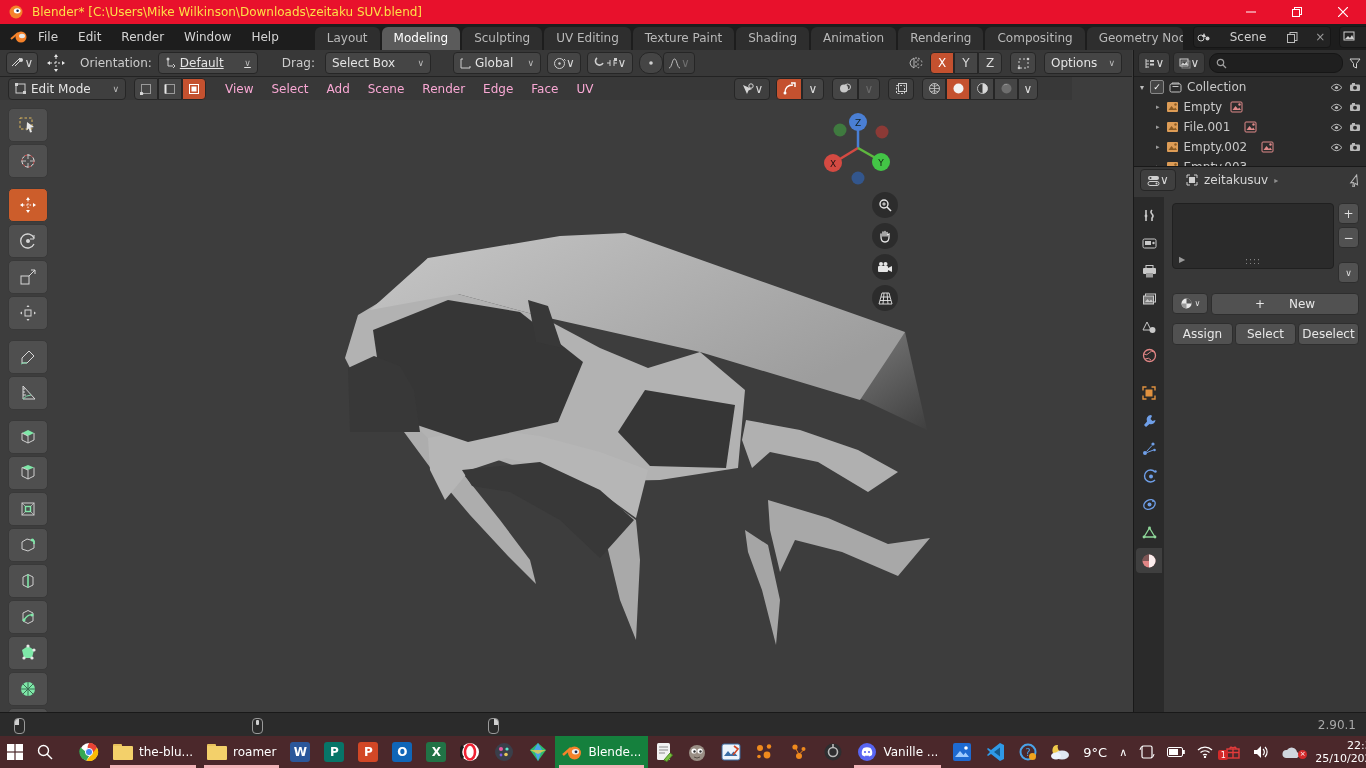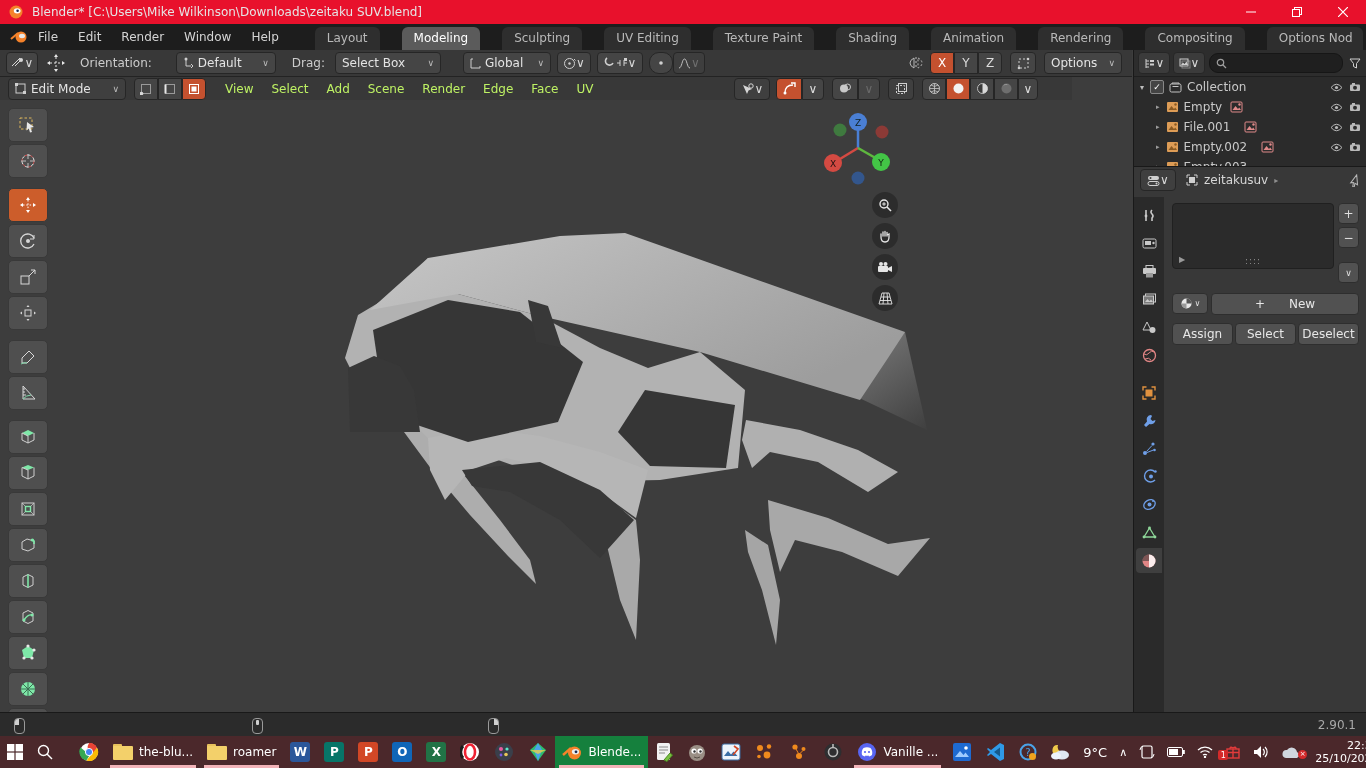--- a/index.html
+++ b/index.html
@@ -4,49 +4,49 @@
 <style>
   html,body{margin:0;padding:0;}
   body{width:1366px;height:768px;overflow:hidden;position:relative;background:#3d3d3d;
        font-family:"DejaVu Sans",sans-serif;font-size:12px;color:#d8d8d8;
        -webkit-font-smoothing:antialiased;}
   .abs{position:absolute;}
   svg{display:block;}
 
   
   #titlebar{left:0;top:0;width:1366px;height:24px;background:#e8112c;display:flex;align-items:center;}
-  #titlebar .t-title{color:#e5e5e5;font-size:12px;margin-left:8px;white-space:nowrap;}
+  #titlebar .t-title{color:#fde047;font-size:12px;margin-left:8px;white-space:nowrap;}
   .wctrls{margin-left:auto;display:flex;height:24px;}
   .wctrl{width:46px;height:24px;display:flex;align-items:center;justify-content:center;color:#fff;}
 
   
   #topbar{left:0;top:24px;width:1366px;height:26px;background:#1d1d1d;display:flex;align-items:center;}
   .menu-item{color:#d4d4d4;padding:0 10px;line-height:26px;}
-  .ws-tabs{display:flex;height:26px;align-items:flex-end;margin-left:26px;gap:20px;}
+  .ws-tabs{display:flex;height:26px;align-items:flex-end;margin-left:26px;}
   .ws-tab{background:#2e2e2e;color:#b9b9b9;padding:4px 12px 5px;border-radius:6px 6px 0 0;margin-right:2px;white-space:nowrap;}
   .ws-tab.active{background:#5b5b5b;color:#ffffff;}
   .id-widget{display:flex;align-items:center;background:#232323;border:1px solid #161616;border-radius:4px;height:20px;margin-left:8px;}
   .id-widget .lbl{padding:0 8px;color:#d0d0d0;white-space:nowrap;}
   .mini-btn{width:20px;height:20px;display:flex;align-items:center;justify-content:center;color:#9a9a9a;}
 
   
   #toolsettings{left:0;top:50px;width:1132px;height:26px;background:#383838;border-bottom:1px solid #232323;display:flex;align-items:center;}
   .dd{display:flex;align-items:center;background:#454545;border:1px solid #262626;border-radius:4px;height:20px;padding:0 6px;color:#e4e4e4;white-space:nowrap;}
   .dd .chev{margin-left:6px;color:#bdbdbd;font-size:9px;}
   .lbl-static{color:#cccccc;}
   .tbtn{width:24px;height:20px;background:#454545;border:1px solid #262626;border-radius:4px;display:flex;align-items:center;justify-content:center;}
   .seg{display:flex;}
   .seg .sbtn{width:22px;height:20px;background:#454545;border:1px solid #262626;display:flex;align-items:center;justify-content:center;color:#dcdcdc;}
   .seg .sbtn:first-child{border-radius:4px 0 0 4px;}
   .seg .sbtn:last-child{border-radius:0 4px 4px 0;}
   .seg .sbtn.on{background:#c4512f;color:#fff;}
 
   
   #vpheader{left:0;top:77px;width:1072px;height:23px;background:#383838;border-bottom:1px solid #2a2a2a;display:flex;align-items:center;}
-  .vp-menu{color:#bef264;padding:0 9px;}
+  .vp-menu{color:#f9a8d4;padding:0 9px;}
 
   
   #viewport{left:0;top:100px;width:1132px;height:612px;background:#3d3d3d;overflow:hidden;}
 
   
   #lefttools{left:8px;top:108px;width:40px;display:flex;flex-direction:column;}
   .tool{width:40px;height:34px;background:#4f4f4f;border:1px solid #393939;border-radius:5px;margin-bottom:2px;
         display:flex;align-items:center;justify-content:center;box-sizing:border-box;}
   .tool.active{background:#cc5d2b;}
   .tgap{height:8px;}
@@ -154,21 +154,21 @@
   <div class="ws-tabs">
     <span class="ws-tab">Layout</span>
     <span class="ws-tab active">Modeling</span>
     <span class="ws-tab">Sculpting</span>
     <span class="ws-tab">UV Editing</span>
     <span class="ws-tab">Texture Paint</span>
     <span class="ws-tab">Shading</span>
     <span class="ws-tab">Animation</span>
     <span class="ws-tab">Rendering</span>
     <span class="ws-tab">Compositing</span>
-    <span class="ws-tab" style="max-width:72px;overflow:hidden;">Options Nod</span>
+    <span class="ws-tab" style="max-width:72px;overflow:hidden;">Geometry Nod</span>
   </div>
 
   <div class="id-widget" style="width:172px;gap:8px;">
     <div class="mini-btn">
       <svg width="14" height="12" viewBox="0 0 14 12">
           <circle cx="4" cy="7" r="3" fill="none" stroke="#cfcfcf"></circle>
           <path d="M7 2 l2 4 h-4 z" fill="#cfcfcf"></path>
           <circle cx="10.5" cy="7.5" r="2" fill="#cfcfcf"></circle>
         </svg>
     </div>
@@ -202,30 +202,30 @@
       </svg>
     <span class="chev">∨</span>
   </div>
   <div style="margin-left:8px;">
     <svg width="20" height="20" viewBox="0 0 20 20">
         <path d="M10 1 L12 4 H8 Z M10 19 L8 16 h4 Z M1 10 L4 8 v4 Z M19 10 L16 12 V8 Z" fill="#e8e8e8"></path>
         <path d="M10 4 V16 M4 10 H16" stroke="#e8e8e8" stroke-dasharray="2 2"></path>
       </svg>
   </div>
   <span class="lbl-static" style="margin-left:14px;">Orientation:</span>
-  <div class="dd" style="margin-left:24px;width:86px;">
+  <div class="dd" style="margin-left:6px;width:86px;text-decoration:underline;">
     <svg width="10" height="12" viewBox="0 0 10 12" style="margin-right:5px;">
         <path d="M3 1 V9 M3 9 h5" stroke="#cfcfcf"></path>
         <path d="M8 7 l2 2 -2 2" fill="none" stroke="#cfcfcf"></path>
         <circle cx="3" cy="2" r="1.5" fill="#cfcfcf"></circle>
       </svg>
     <span>Default</span>
     <span class="chev" style="margin-left:auto">∨</span>
   </div>
-  <span class="lbl-static" style="margin-left:16px;">Drag:</span>
+  <span class="lbl-static" style="margin-left:24px;">Drag:</span>
   <div class="dd" style="margin-left:10px;width:92px;">
     <span>Select Box</span>
     <span class="chev" style="margin-left:auto">∨</span>
   </div>
   <div class="dd" style="margin-left:22px;width:74px;">
     <svg width="11" height="11" viewBox="0 0 11 11" style="margin-right:4px;">
         <path d="M1 10 V1 M1 10 H10" stroke="#cfcfcf"></path>
         <path d="M1 1 l2-0 M10 10 l0-2" stroke="#cfcfcf"></path>
       </svg>
     <span>Global</span>

